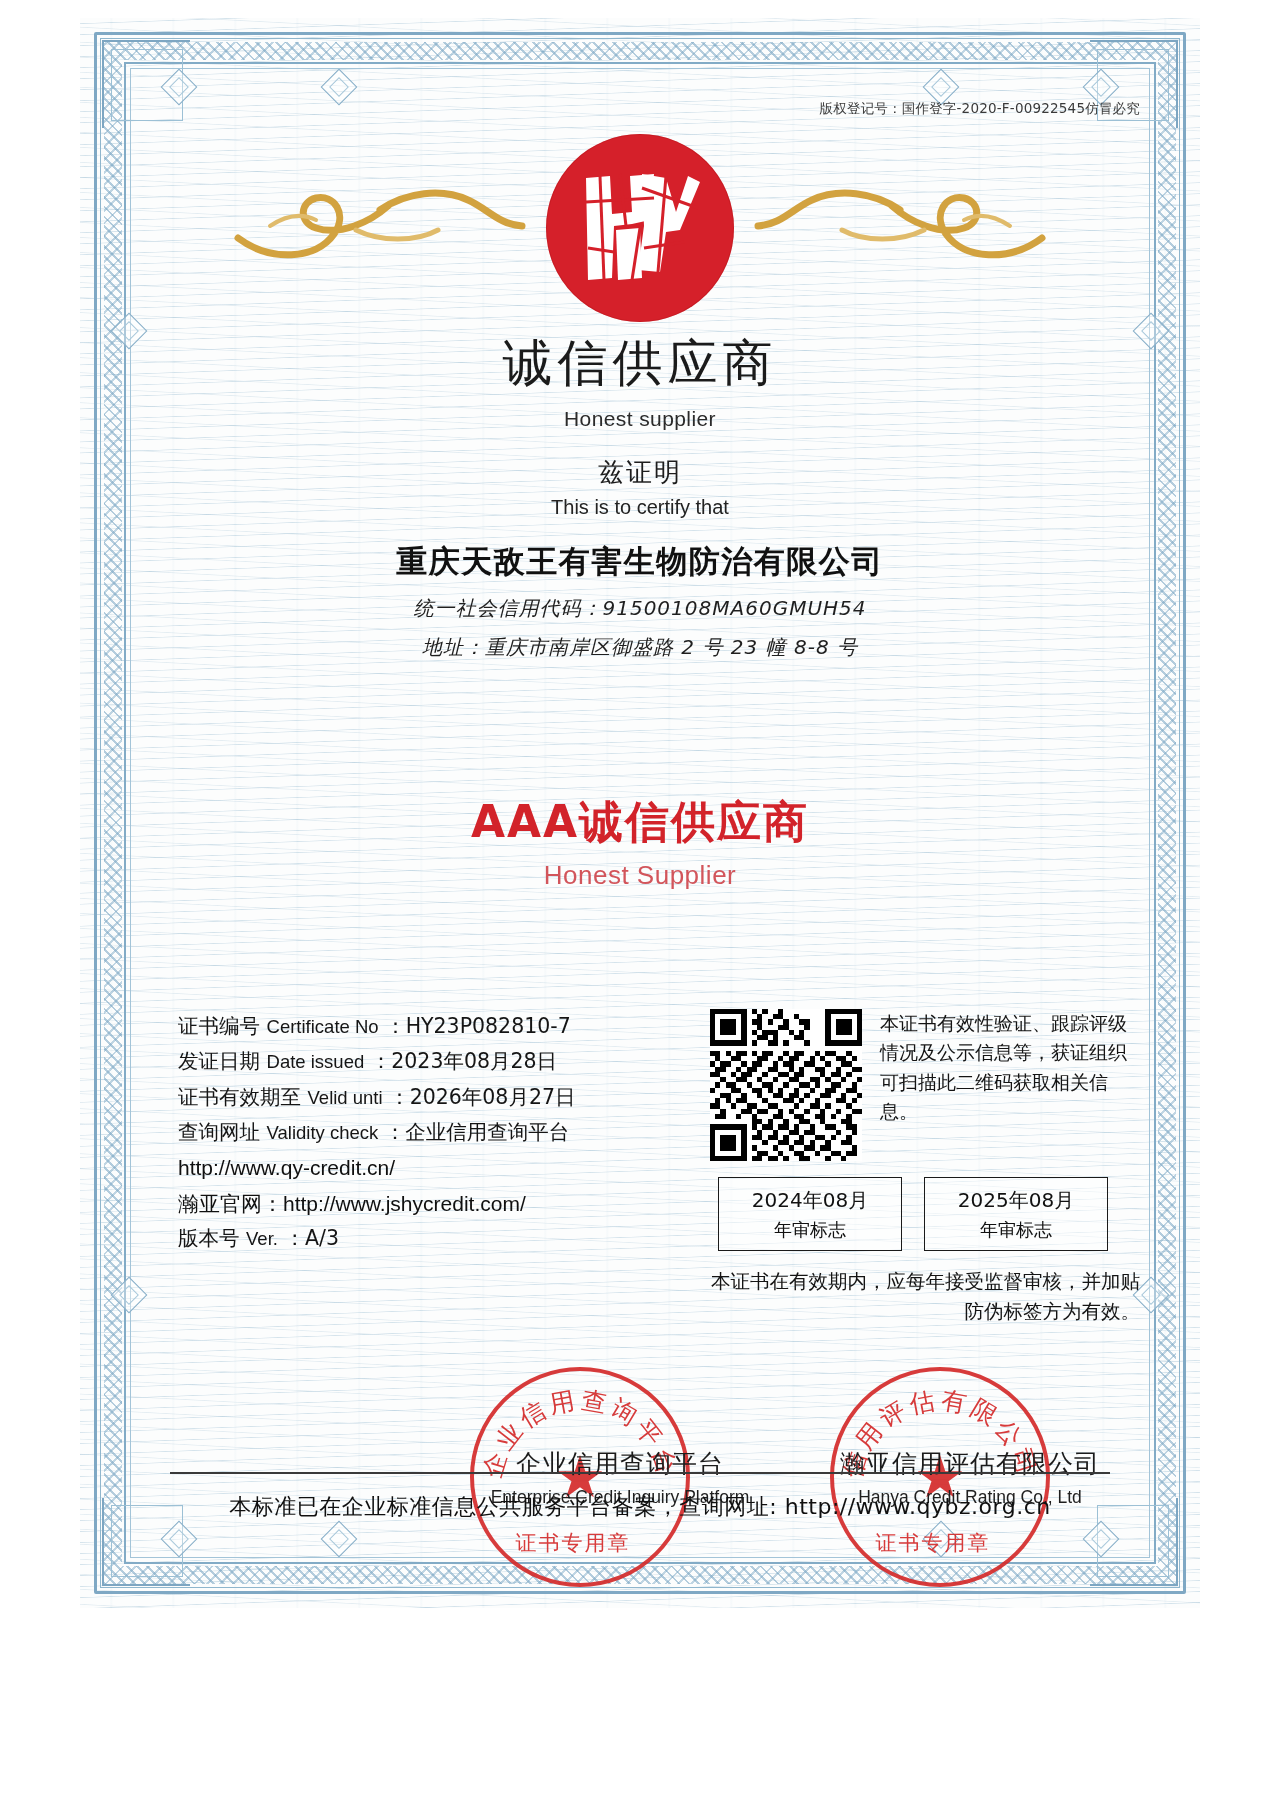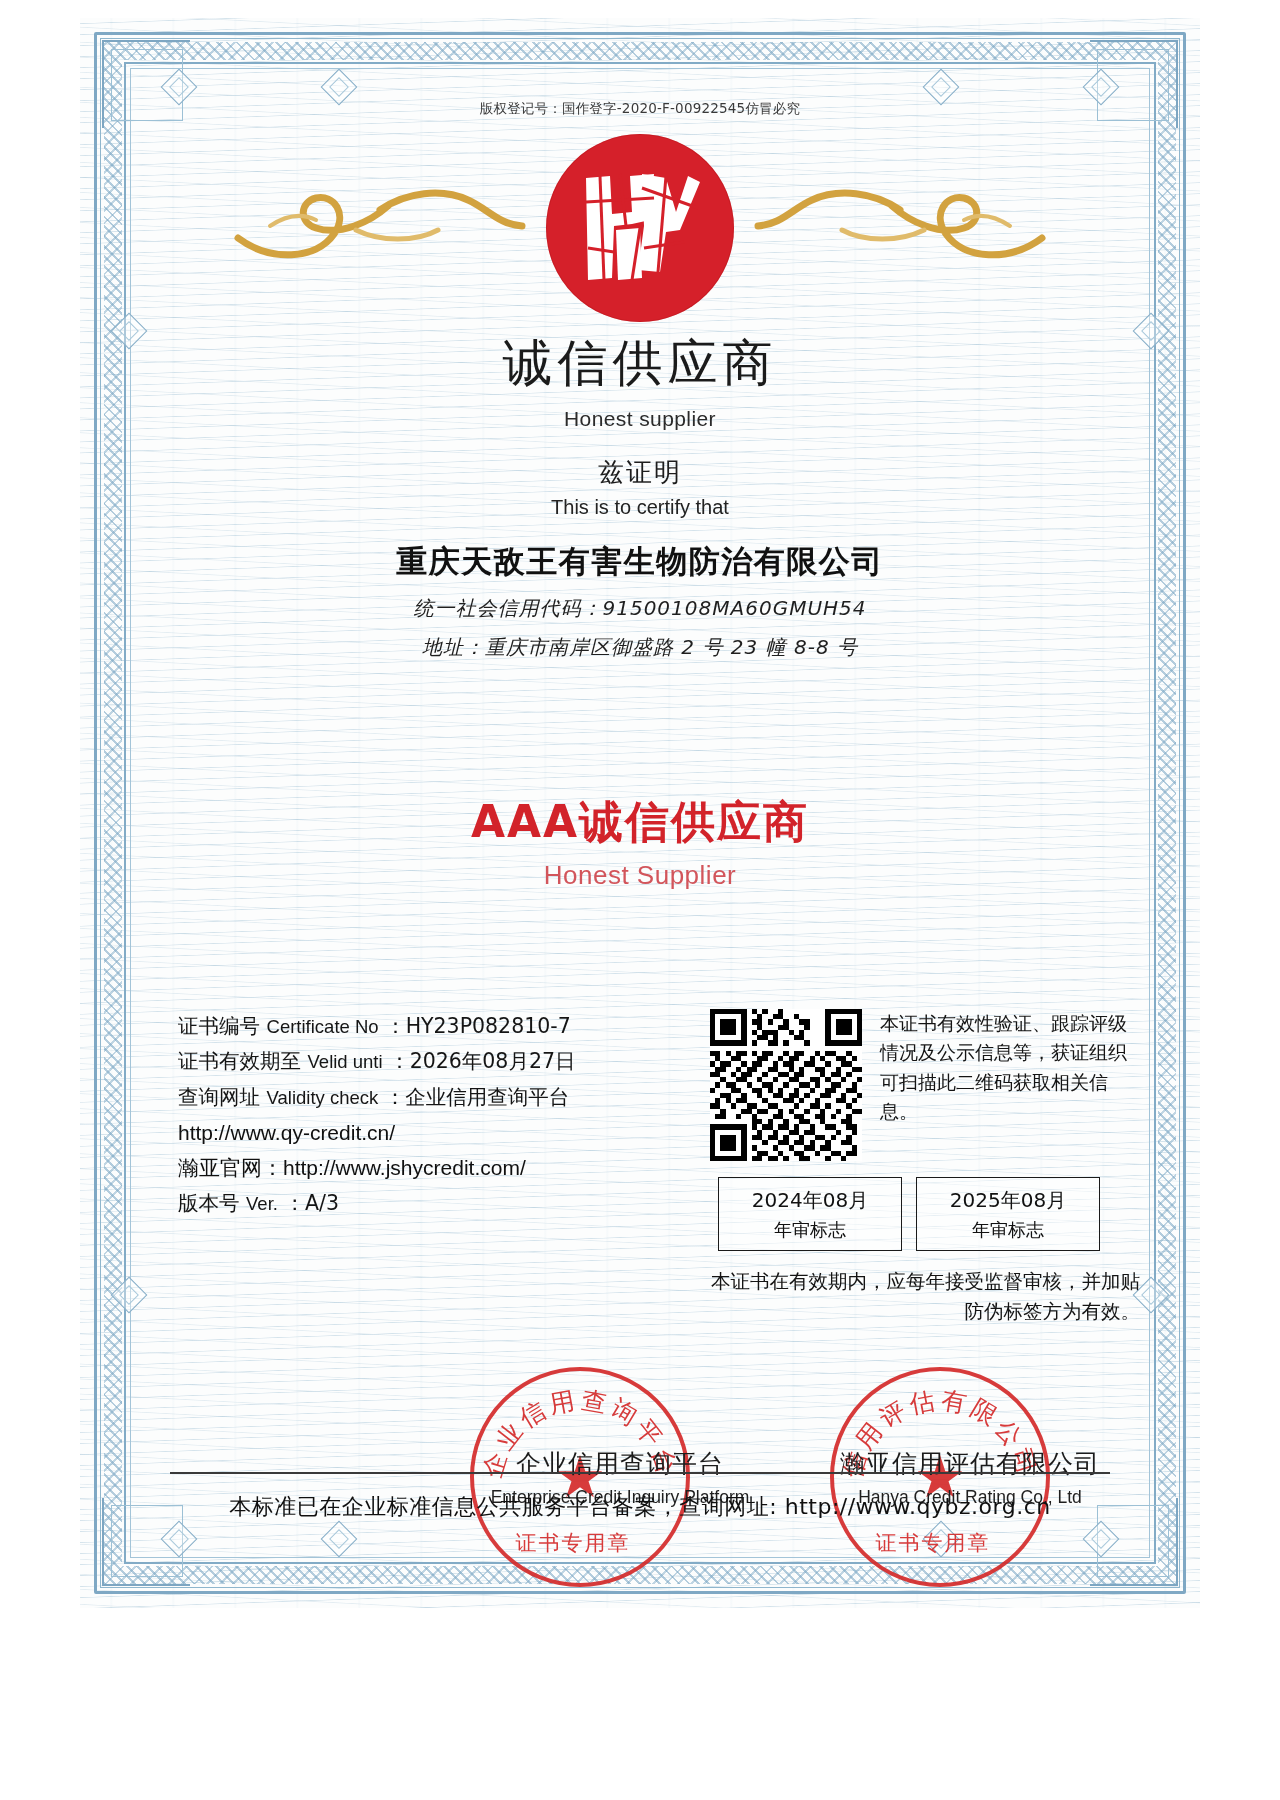--- a/index.html
+++ b/index.html
@@ -139,21 +139,21 @@
     left: 5px; top: 5px; right:5px; bottom:5px;
     border: 1px solid #a8c8da;
   }
 
   
   .content {
     position: absolute;
     left: 60px; top: 60px; right: 60px; bottom: 60px;
   }
   .copyright-line {
-    text-align: center;
+    text-align: right;
     font-size: 13.5px;
     color: #3a3a3a;
     margin-top: 22px;
     letter-spacing: 0.2px;
     font-family: "DejaVu Sans", sans-serif;
   }
   
   .logo-row {
     position: relative;
     height: 190px;
@@ -294,21 +294,21 @@
   .qr-note {
     margin-left: 18px;
     font-size: 19px;
     line-height: 1.55;
     color: #141414;
     font-family: "DejaVu Sans", sans-serif;
   }
   .stamp-boxes {
     display: flex;
     margin-top: 16px;
-    gap: 0px;
+    gap: 8px;
     margin-left: 8px;
   }
   .stamp-box {
     width: 182px;
     height: 72px;
     border: 1.6px solid #1a1a1a;
     display: flex;
     flex-direction: column;
     align-items: center;
     justify-content: center;
@@ -490,20 +490,25 @@
     <div class="award-cn">AAA诚信供应商</div>
     <div class="award-en">Honest Supplier</div>
 
     <div class="details-row">
 
       <div class="details-left">
         <div class="detail-line">
           <span>证书编号</span>
           <span class="lbl-en">Certificate No</span>
           <span>：HY23P082810-7</span>
+        </div>
+        <div class="detail-line">
+          <span>发证日期</span>
+          <span class="lbl-en">Date issued</span>
+          <span>：2023年08月28日</span>
         </div>
         <div class="detail-line">
           <span>证书有效期至</span>
           <span class="lbl-en">Velid unti</span>
           <span>：2026年08月27日</span>
         </div>
         <div class="detail-line">
           <span>查询网址</span>
           <span class="lbl-en">Validity check</span>
           <span>：企业信用查询平台</span>

